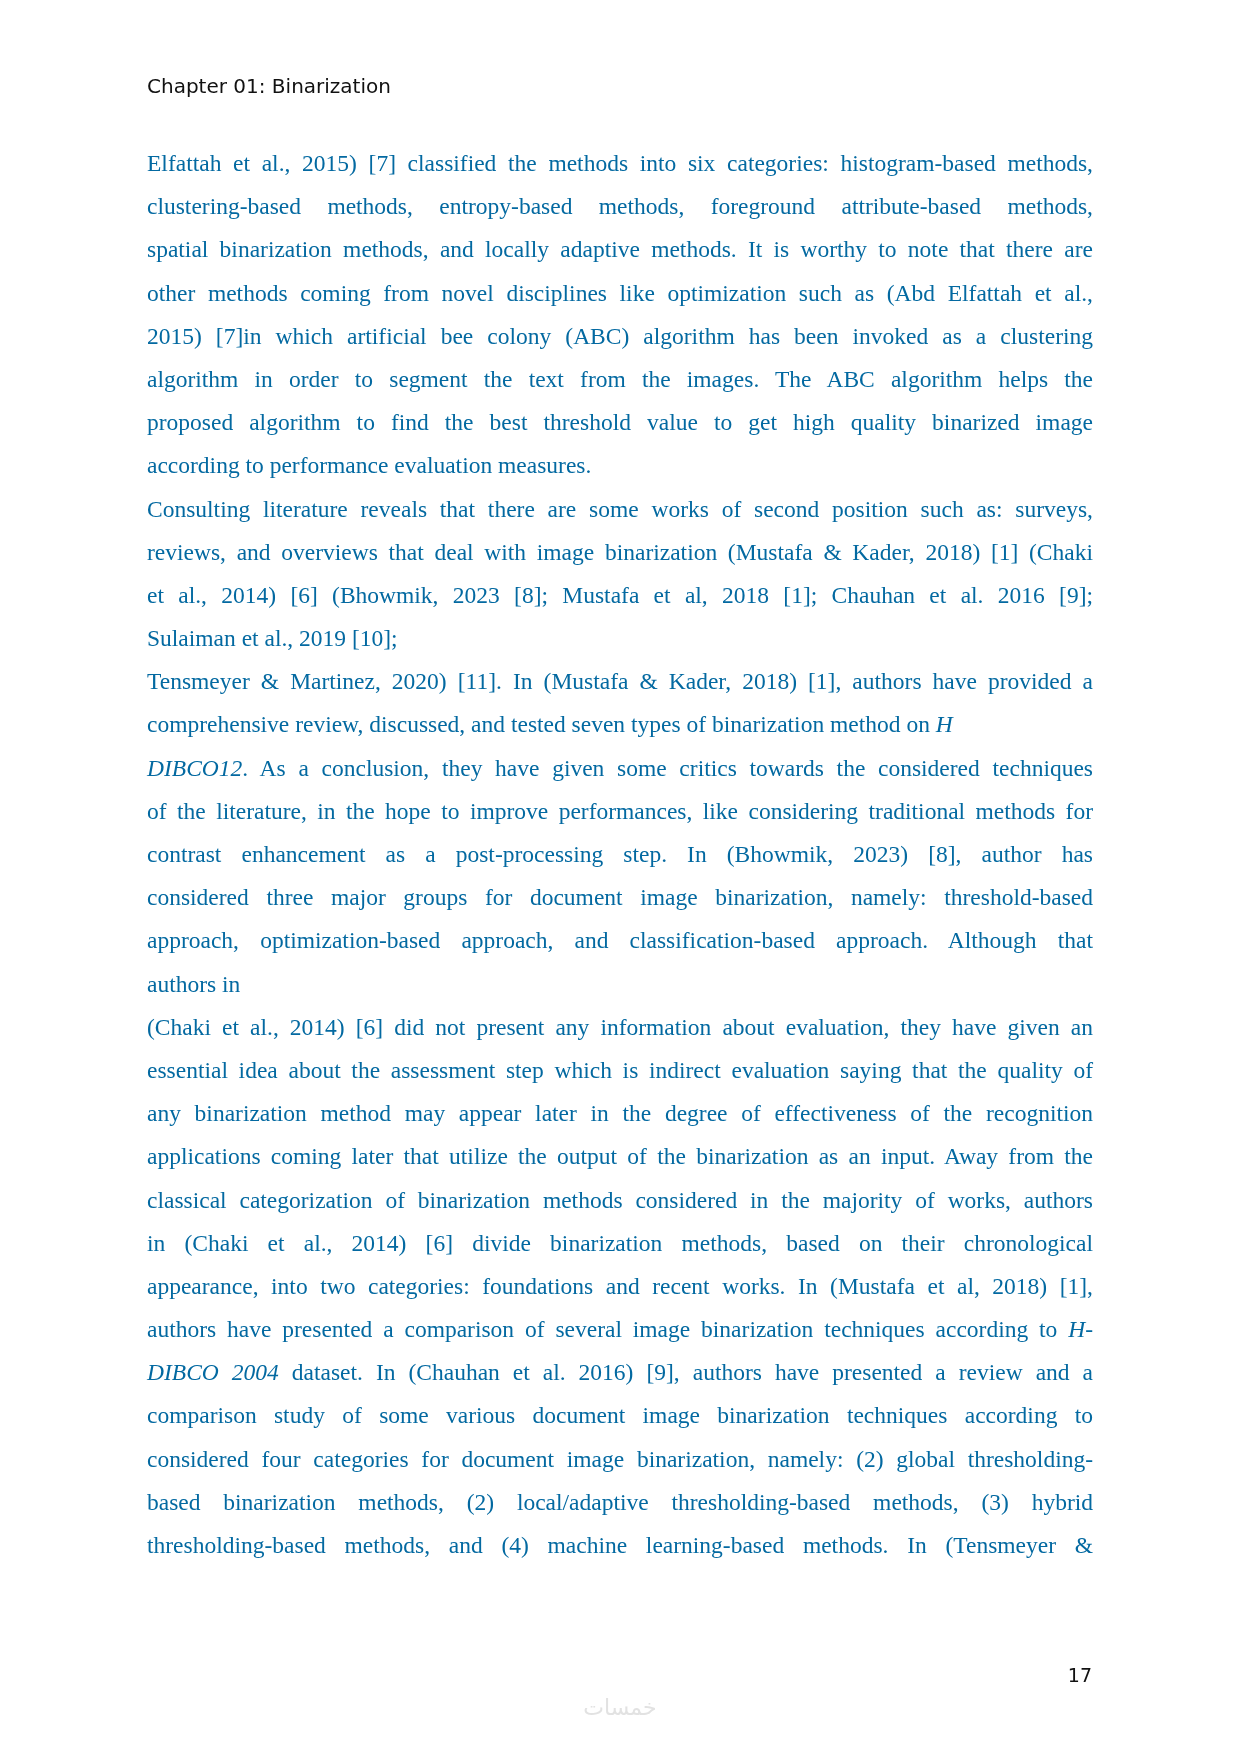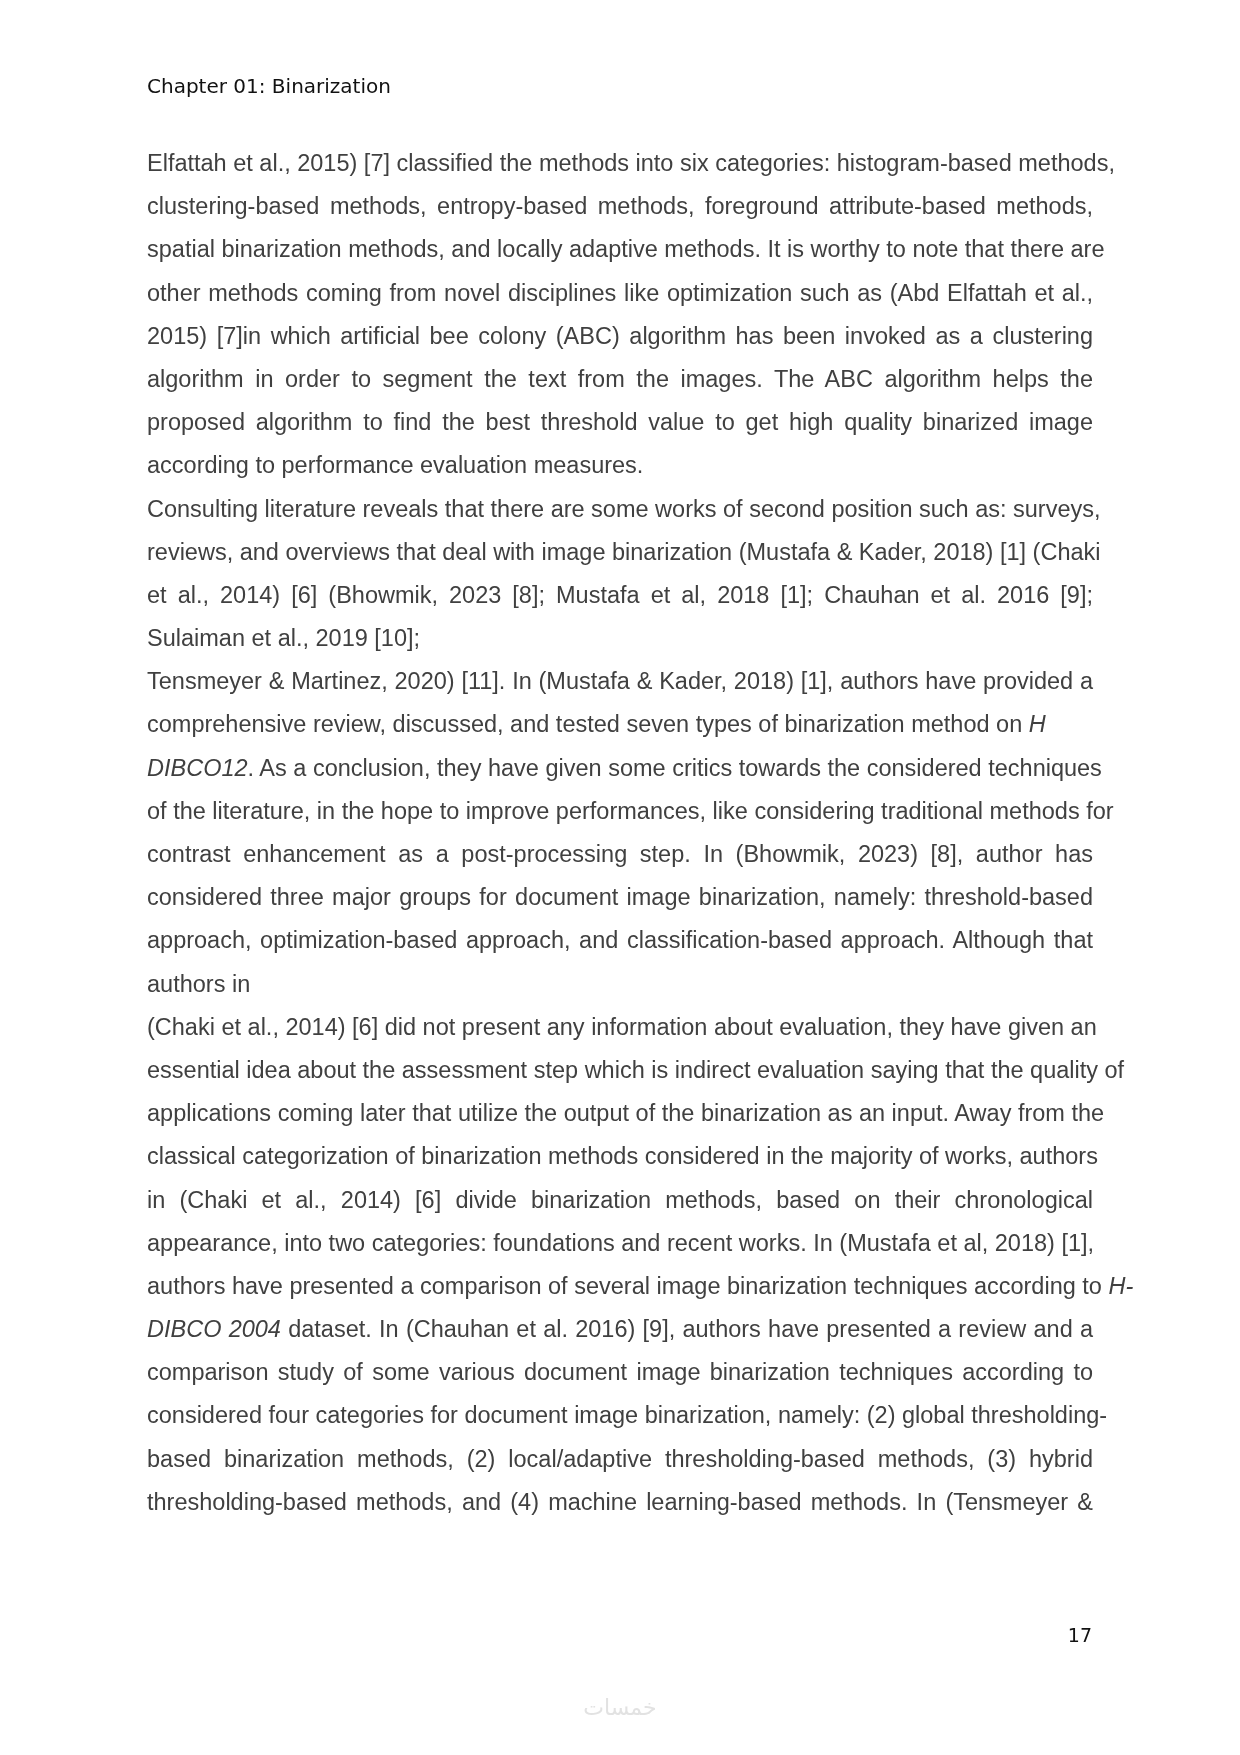--- a/index.html
+++ b/index.html
@@ -3,28 +3,28 @@
 <meta charset="utf-8">
 <style>
   html, body { margin: 0; padding: 0; background: #ffffff; }
   body { width: 1240px; height: 1755px; position: relative; overflow: hidden; color: #111; }
   .header {
     position: absolute; left: 147px; top: 74px;
     font-family: "DejaVu Sans", sans-serif; font-size: 20px; color: #111;
   }
   .body-text {
     position: absolute; left: 147px; top: 142px; width: 946px;
-    font-family: Liberation Sans, sans-serif; font-size: 23.5px;
-    line-height: 43.2px; color: #404040;
+    font-family: Liberation Serif, serif; font-size: 23.5px;
+    line-height: 43.2px; color: #0369a1;
   }
   .line { display: block; white-space: nowrap; height: 43.2px; }
   .line.j { text-align: justify; text-align-last: justify; }
   .line.l { text-align: left; }
   .page-number {
-    position: absolute; right: 148px; top: 1624px;
+    position: absolute; right: 148px; top: 1664px;
     font-family: "DejaVu Sans", sans-serif; font-size: 19px; color: #111;
   }
   .watermark {
     position: absolute; left: 545px; top: 1688px; width: 150px; height: 40px;
     font-family: "DejaVu Sans", sans-serif; font-size: 22px; color: #e2e2e2;
     text-align: center; line-height: 40px;
   }
   i { font-style: italic; }
 </style>
 </head>
@@ -48,20 +48,21 @@
     <span class="line j">Tensmeyer &amp; Martinez, 2020) [11]. In (Mustafa &amp; Kader, 2018) [1], authors have provided a</span>
     <span class="line l">comprehensive review, discussed, and tested seven types of binarization method on <i>H</i></span>
     <span class="line j"><i>DIBCO12</i>. As a conclusion, they have given some critics towards the considered techniques</span>
     <span class="line j">of the literature, in the hope to improve performances, like considering traditional methods for</span>
     <span class="line j">contrast enhancement as a post-processing step. In (Bhowmik, 2023) [8], author has</span>
     <span class="line j">considered three major groups for document image binarization, namely: threshold-based</span>
     <span class="line j">approach, optimization-based approach, and classification-based approach. Although that</span>
     <span class="line l">authors in</span>
     <span class="line j">(Chaki et al., 2014) [6] did not present any information about evaluation, they have given an</span>
     <span class="line j">essential idea about the assessment step which is indirect evaluation saying that the quality of</span>
+    <span class="line j">any binarization method may appear later in the degree of effectiveness of the recognition</span>
     <span class="line j">applications coming later that utilize the output of the binarization as an input. Away from the</span>
     <span class="line j">classical categorization of binarization methods considered in the majority of works, authors</span>
     <span class="line j">in (Chaki et al., 2014) [6] divide binarization methods, based on their chronological</span>
     <span class="line j">appearance, into two categories: foundations and recent works. In (Mustafa et al, 2018) [1],</span>
     <span class="line j">authors have presented a comparison of several image binarization techniques according to <i>H-</i></span>
     <span class="line j"><i>DIBCO 2004</i> dataset. In (Chauhan et al. 2016) [9], authors have presented a review and a</span>
     <span class="line j">comparison study of some various document image binarization techniques according to</span>
     <span class="line j">considered four categories for document image binarization, namely: (2) global thresholding-</span>
     <span class="line j">based binarization methods, (2) local/adaptive thresholding-based methods, (3) hybrid</span>
     <span class="line j">thresholding-based methods, and (4) machine learning-based methods. In (Tensmeyer &amp;</span>

